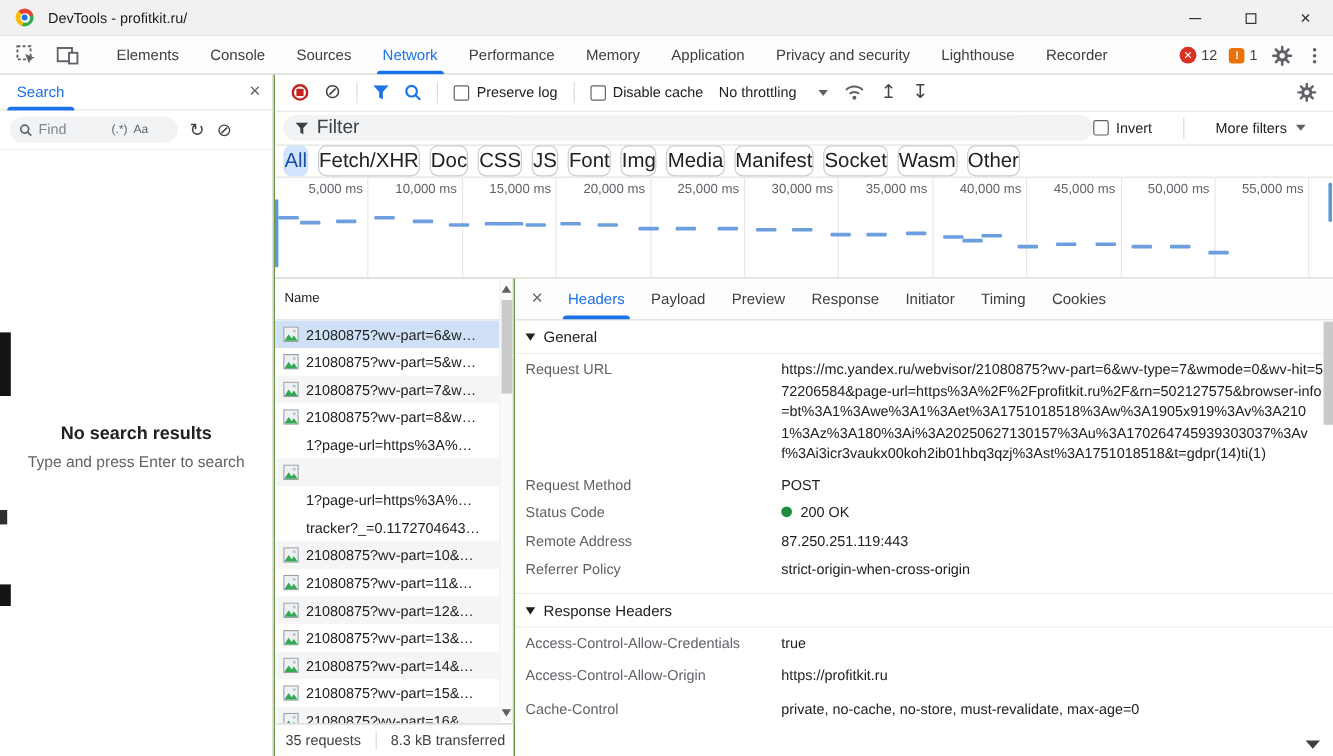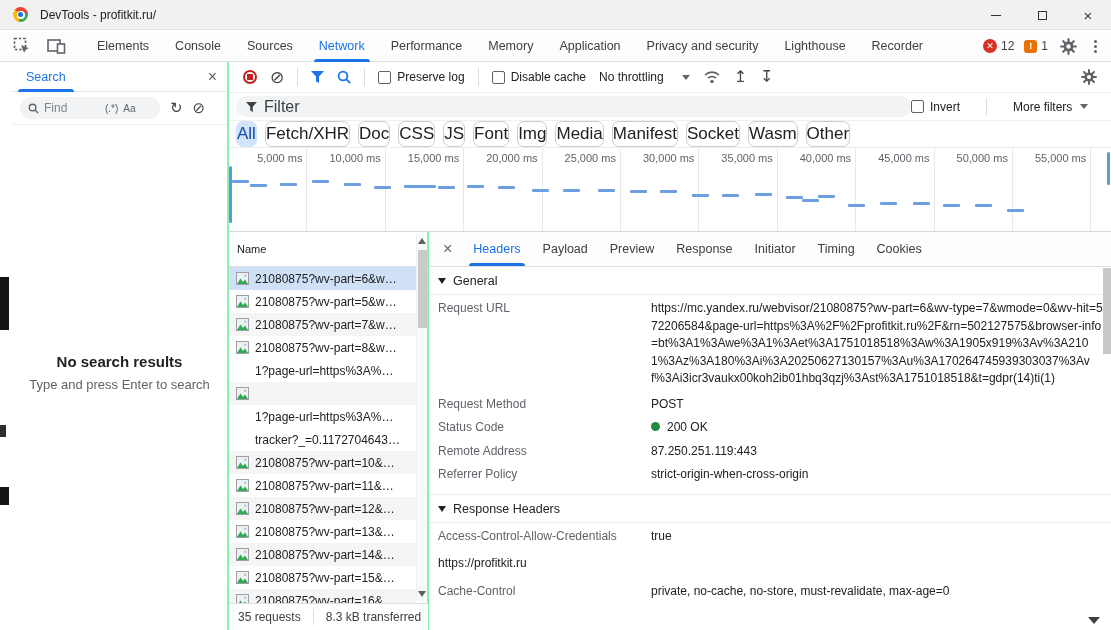--- a/index.html
+++ b/index.html
@@ -1,18 +1,18 @@
 <!DOCTYPE html>
 <html><head>
 <meta charset="utf-8">
 <style>
   * { box-sizing: border-box; margin: 0; padding: 0; }
   html,body { width:1111px; height:630px; }
   body { font-family: "Liberation Sans", "DejaVu Sans", sans-serif; font-size:12px; color:#202124; background:#fff; overflow:hidden; }
-  #app { position:relative; width:1111px; height:630px; background:#86efac; overflow:hidden; }
+  #app { position:relative; width:1111px; height:630px; background:#4d7c0f; overflow:hidden; }
 
   
   .titlebar { position:absolute; left:0; top:0; width:1111px; height:30px; background:#f1f1f1; border-bottom:1px solid #e3e3e3; display:flex; align-items:center; }
   .chrome-logo { width:15px; height:15px; border-radius:50%; margin-left:13px; background:conic-gradient(from -45deg,#ea4335 0 120deg,#4285f4 0 120.1deg,#34a853 120.1deg 240deg,#fbbc05 240deg 360deg); position:relative; }
   .chrome-logo::before { content:''; position:absolute; left:3.5px; top:3.5px; width:8px; height:8px; border-radius:50%; background:#fff; }
   .chrome-logo::after { content:''; position:absolute; left:5px; top:5px; width:5px; height:5px; border-radius:50%; background:#1a73e8; }
   .win-title { margin-left:12px; font-size:12px; color:#202124; }
   .win-controls { position:absolute; right:0; top:0; height:30px; display:flex; }
   .win-btn { width:46px; height:30px; display:flex; align-items:center; justify-content:center; color:#333; }
   .glyph-min { width:10px; height:1px; background:#333; }
@@ -28,21 +28,21 @@
   .main-tab.active { color:#1a73e8; }
   .main-tab.active::after { content:''; position:absolute; left:8px; right:8px; bottom:0; height:3px; background:#1a73e8; border-radius:3px 3px 0 0; }
   .tb-right { position:absolute; right:8px; top:0; height:32px; display:flex; align-items:center; gap:10px; }
   .badge { display:flex; align-items:center; gap:4px; font-size:12px; color:#3c4043; }
   .err-dot { width:14px; height:14px; border-radius:50%; background:#d93025; color:#fff; font-size:9px; font-weight:bold; display:flex; align-items:center; justify-content:center; line-height:1; }
   .warn-dot { width:13px; height:13px; border-radius:3px; background:#e8710a; color:#fff; font-size:9px; font-weight:bold; display:flex; align-items:center; justify-content:center; line-height:1; }
   .kebab { display:flex; flex-direction:column; gap:2px; padding:0 6px; }
   .kebab i { width:3px; height:3px; border-radius:50%; background:#5f6368; }
 
   
-  .left-panel { position:absolute; left:0; top:62px; width:228px; height:568px; background:#fff; border-right:1px solid #cfcfcf;padding-left:12px; }
+  .left-panel { position:absolute; left:0; top:62px; width:228px; height:568px; background:#fff; border-right:1px solid #cfcfcf; }
   .search-head { height:30px; border-bottom:1px solid #e6e6e6; display:flex; align-items:center; position:relative; }
   .search-tab { position:relative; height:30px; display:flex; align-items:center; padding:0 14px; color:#1a73e8; font-size:12.5px; }
   .search-tab::after { content:''; position:absolute; left:6px; right:6px; bottom:0; height:3px; background:#1a73e8; border-radius:3px 3px 0 0; }
   .search-close { position:absolute; right:10px; font-size:16px; color:#5f6368; }
   .search-row { display:flex; align-items:center; gap:10px; padding:5px 8px; border-bottom:1px solid #f0f0f0; }
   .find-pill { flex:0 0 auto; display:flex; align-items:center; gap:5px; background:#f1f3f4; border-radius:13px; height:22px; padding:0 8px; width:140px; }
   .find-pill input { border:none; background:transparent; outline:none; width:56px; font-size:12px; color:#202124; font-family:inherit; }
   .find-pill input::placeholder { color:#80868b; }
   .mini-toggle { font-size:10px; color:#5f6368; }
   .icon-btn { color:#444; font-family:"DejaVu Sans", sans-serif; font-size:15px; line-height:1; }
@@ -575,20 +575,21 @@
     <div class="sect-head topline">
       <span class="disclose"></span>
       <span>Response Headers</span>
     </div>
     <div id="responseRows">
         <div class="hdr-row tall">
           <div class="hdr-label">Access-Control-Allow-Credentials</div>
           <div class="hdr-value">true</div>
         </div>
         <div class="hdr-row tall">
+          <div class="hdr-label">Access-Control-Allow-Origin</div>
           <div class="hdr-value">https://profitkit.ru</div>
         </div>
         <div class="hdr-row tall">
           <div class="hdr-label">Cache-Control</div>
           <div class="hdr-value">private, no-cache, no-store, must-revalidate, max-age=0</div>
         </div>
       </div>
     <span class="dp-thumb"></span>
     <span class="dp-down"></span>
   </div>

